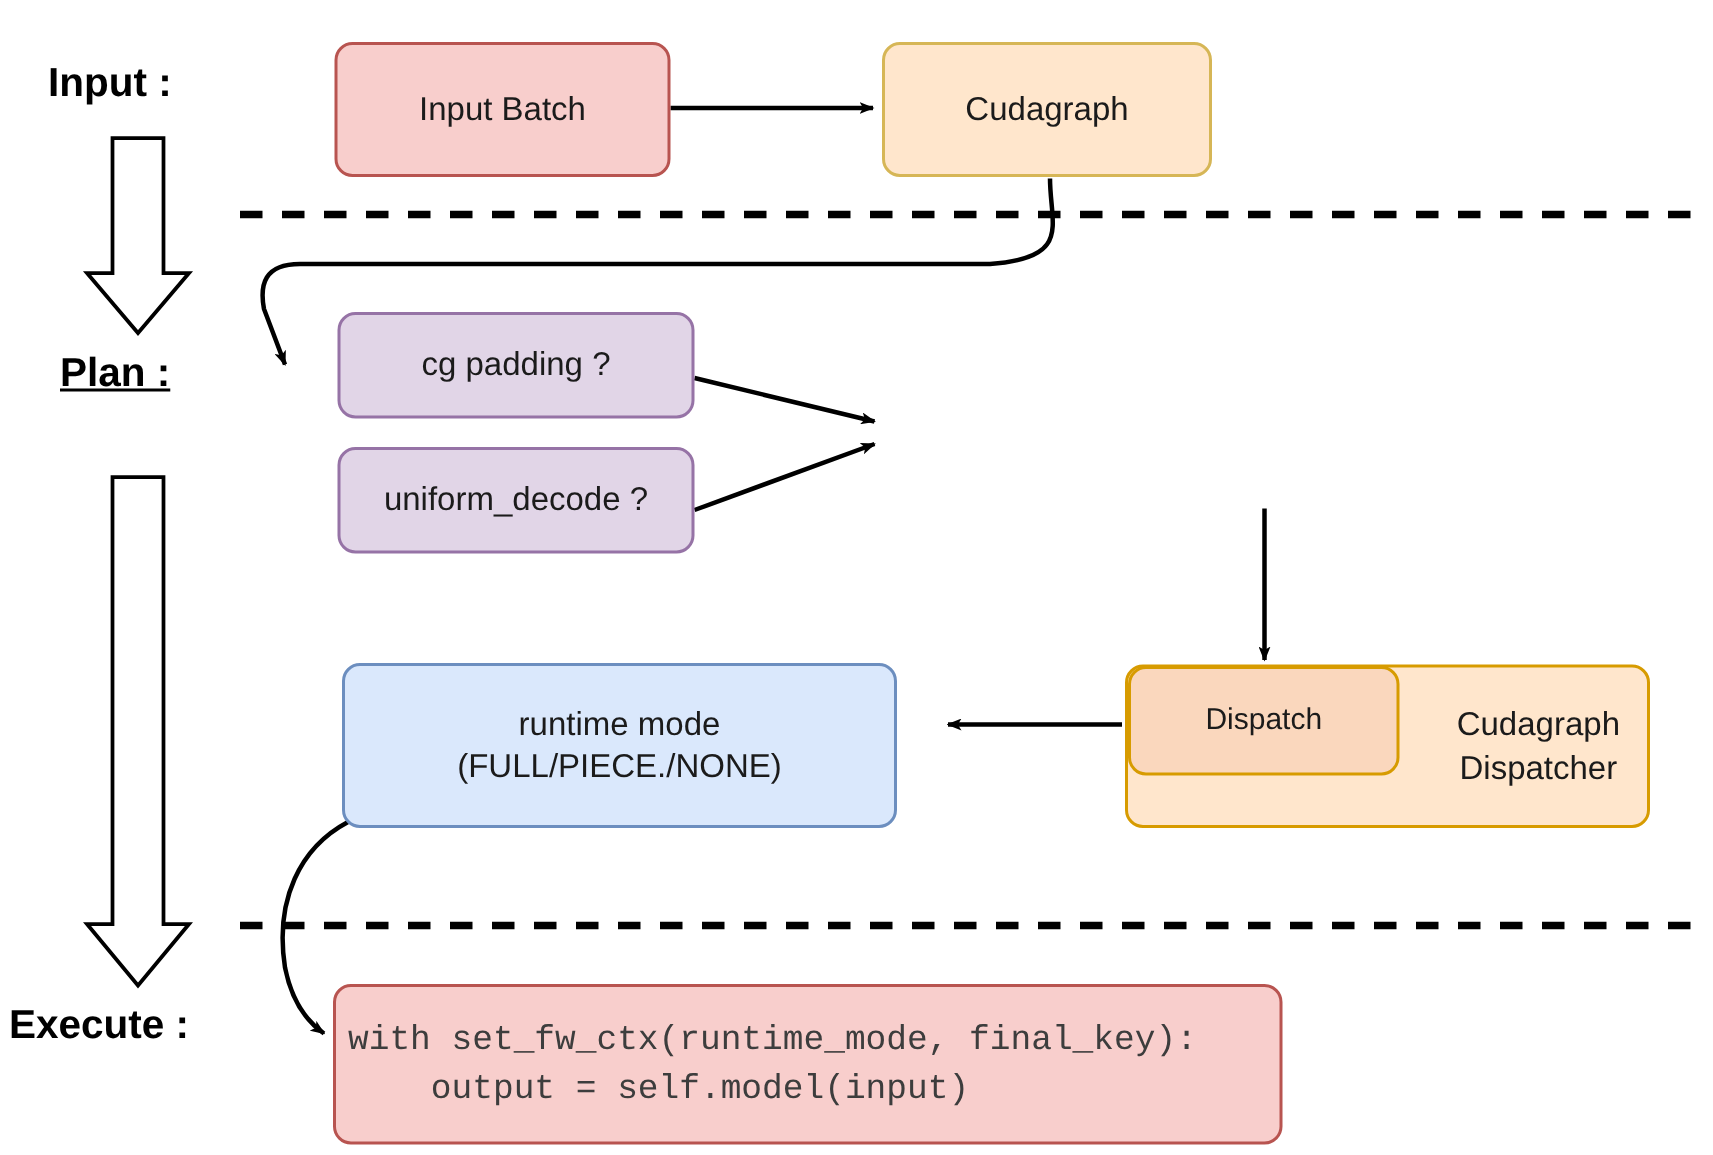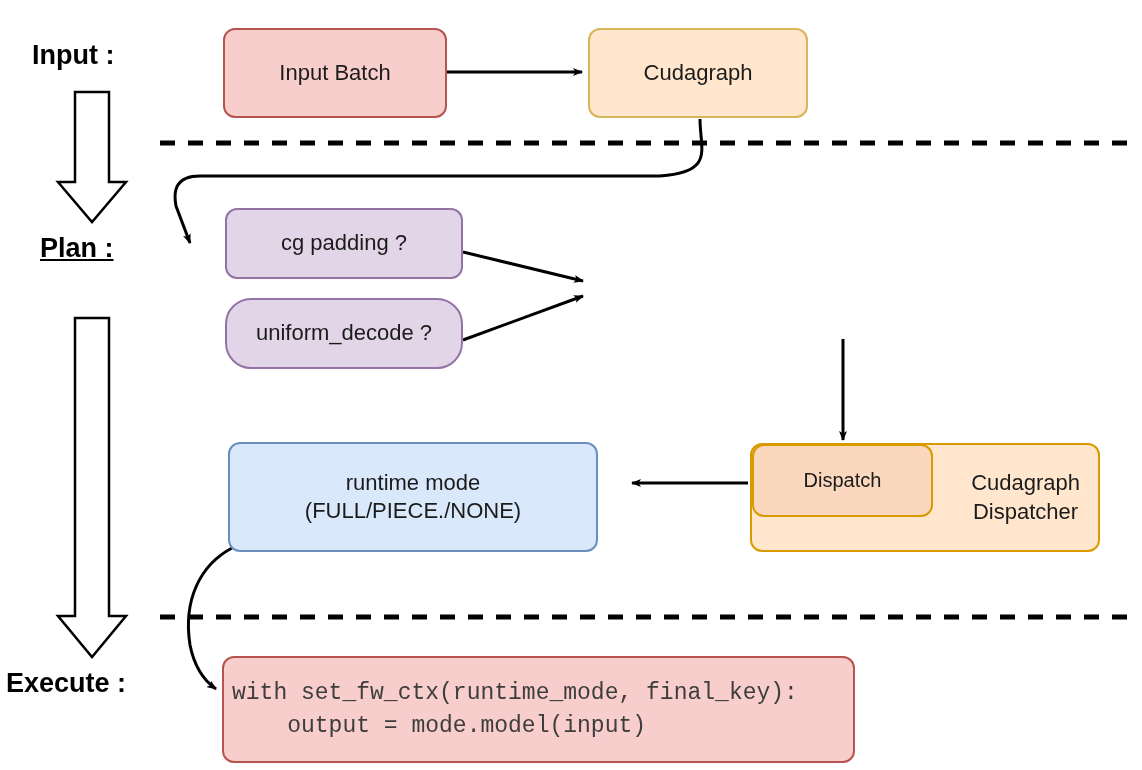--- a/index.html
+++ b/index.html
@@ -116,21 +116,21 @@
         background:#ffe6cc; border-color:#d6b656;">
     <span class="lines">Cudagraph</span>
   </div>
 
   <div class="node" style="left:225px; top:208px; width:238px; height:71px;
         background:#e1d5e7; border-color:#9673a6;">
     <span class="lines">cg padding ?</span>
   </div>
 
   <div class="node" style="left:225px; top:298px; width:238px; height:71px;
-        background:#e1d5e7; border-color:#9673a6;border-radius:26px;">
+        background:#e1d5e7; border-color:#9673a6;">
     <span class="lines">uniform_decode ?</span>
   </div>
 
 
   <div class="node dispatcher-outer" style="left:750px; top:443px; width:350px; height:109px;
         background:#ffe6cc; border-color:#d79b00;">
     <span class="lines">
       <span>Cudagraph</span><br>
       <span>Dispatcher</span>
     </span>
@@ -143,16 +143,16 @@
 
   <div class="node" style="left:228px; top:442px; width:370px; height:110px;
         background:#dae8fc; border-color:#6c8ebf;">
     <span class="lines">
       <span>runtime mode (FULL/PIECE./NONE)</span><br>
     </span>
   </div>
 
   <div class="node code-node" style="left:222px; top:645px; width:633px; height:107px;
         background:#f8cecc; border-color:#b85450;">
-    <span class="lines"><span>with set_fw_ctx(runtime_mode, final_key):</span><br><span>    output = mode.model(input)</span></span>
+    <span class="lines"><span>with set_fw_ctx(runtime_mode, final_key):</span><br><span>    output = self.model(input)</span></span>
   </div>
 
 </div>
 
 </body></html>

